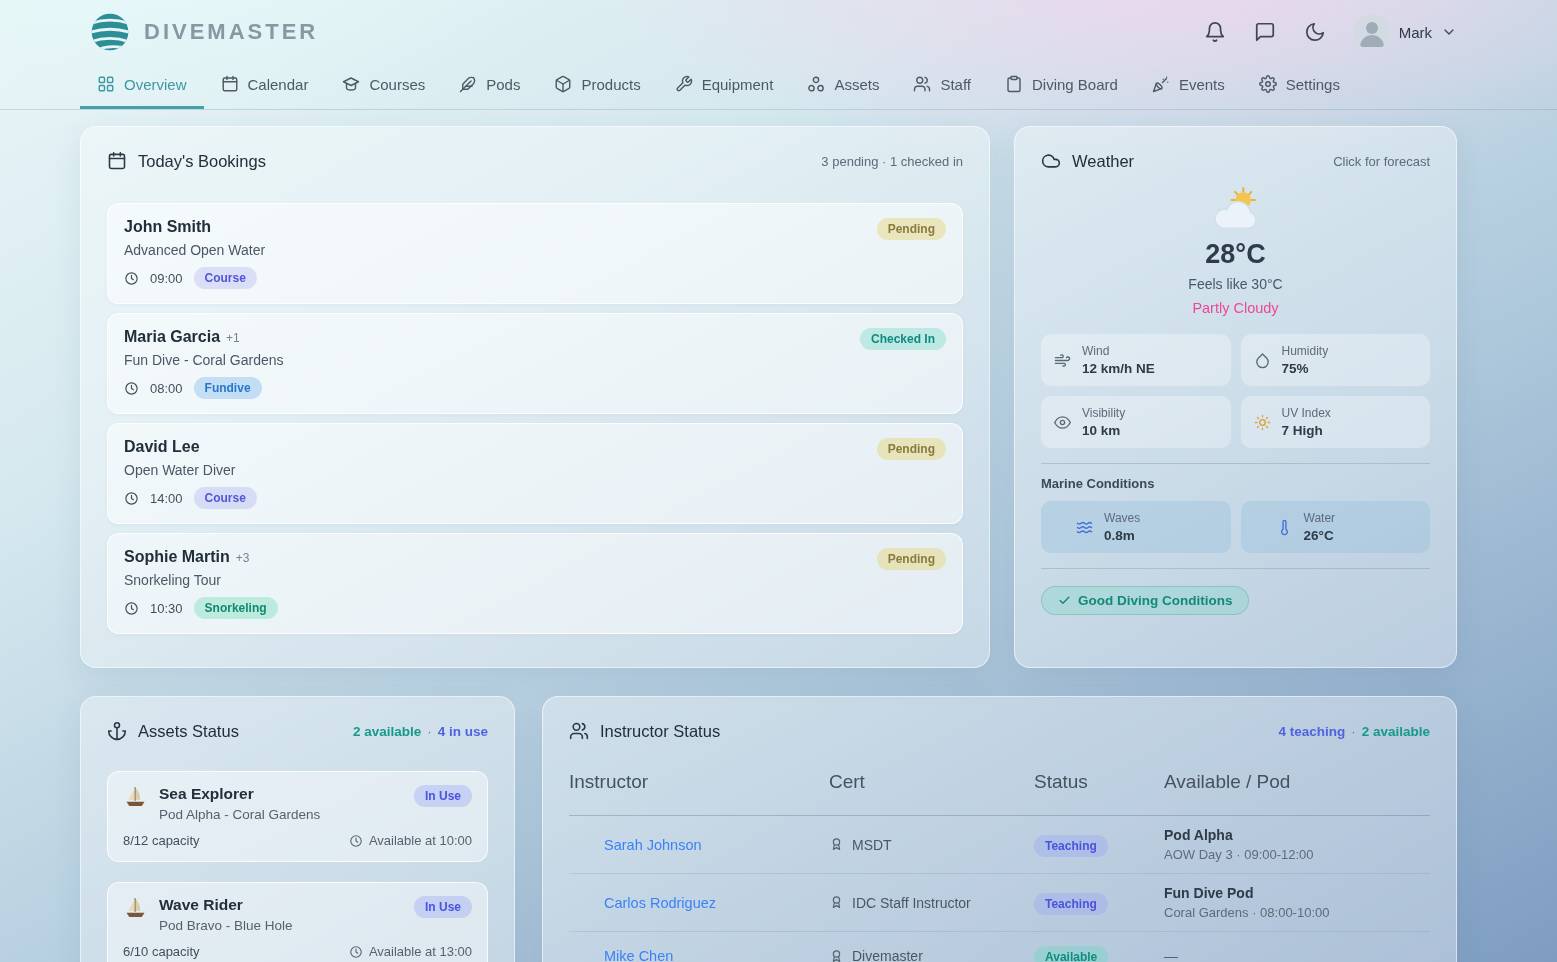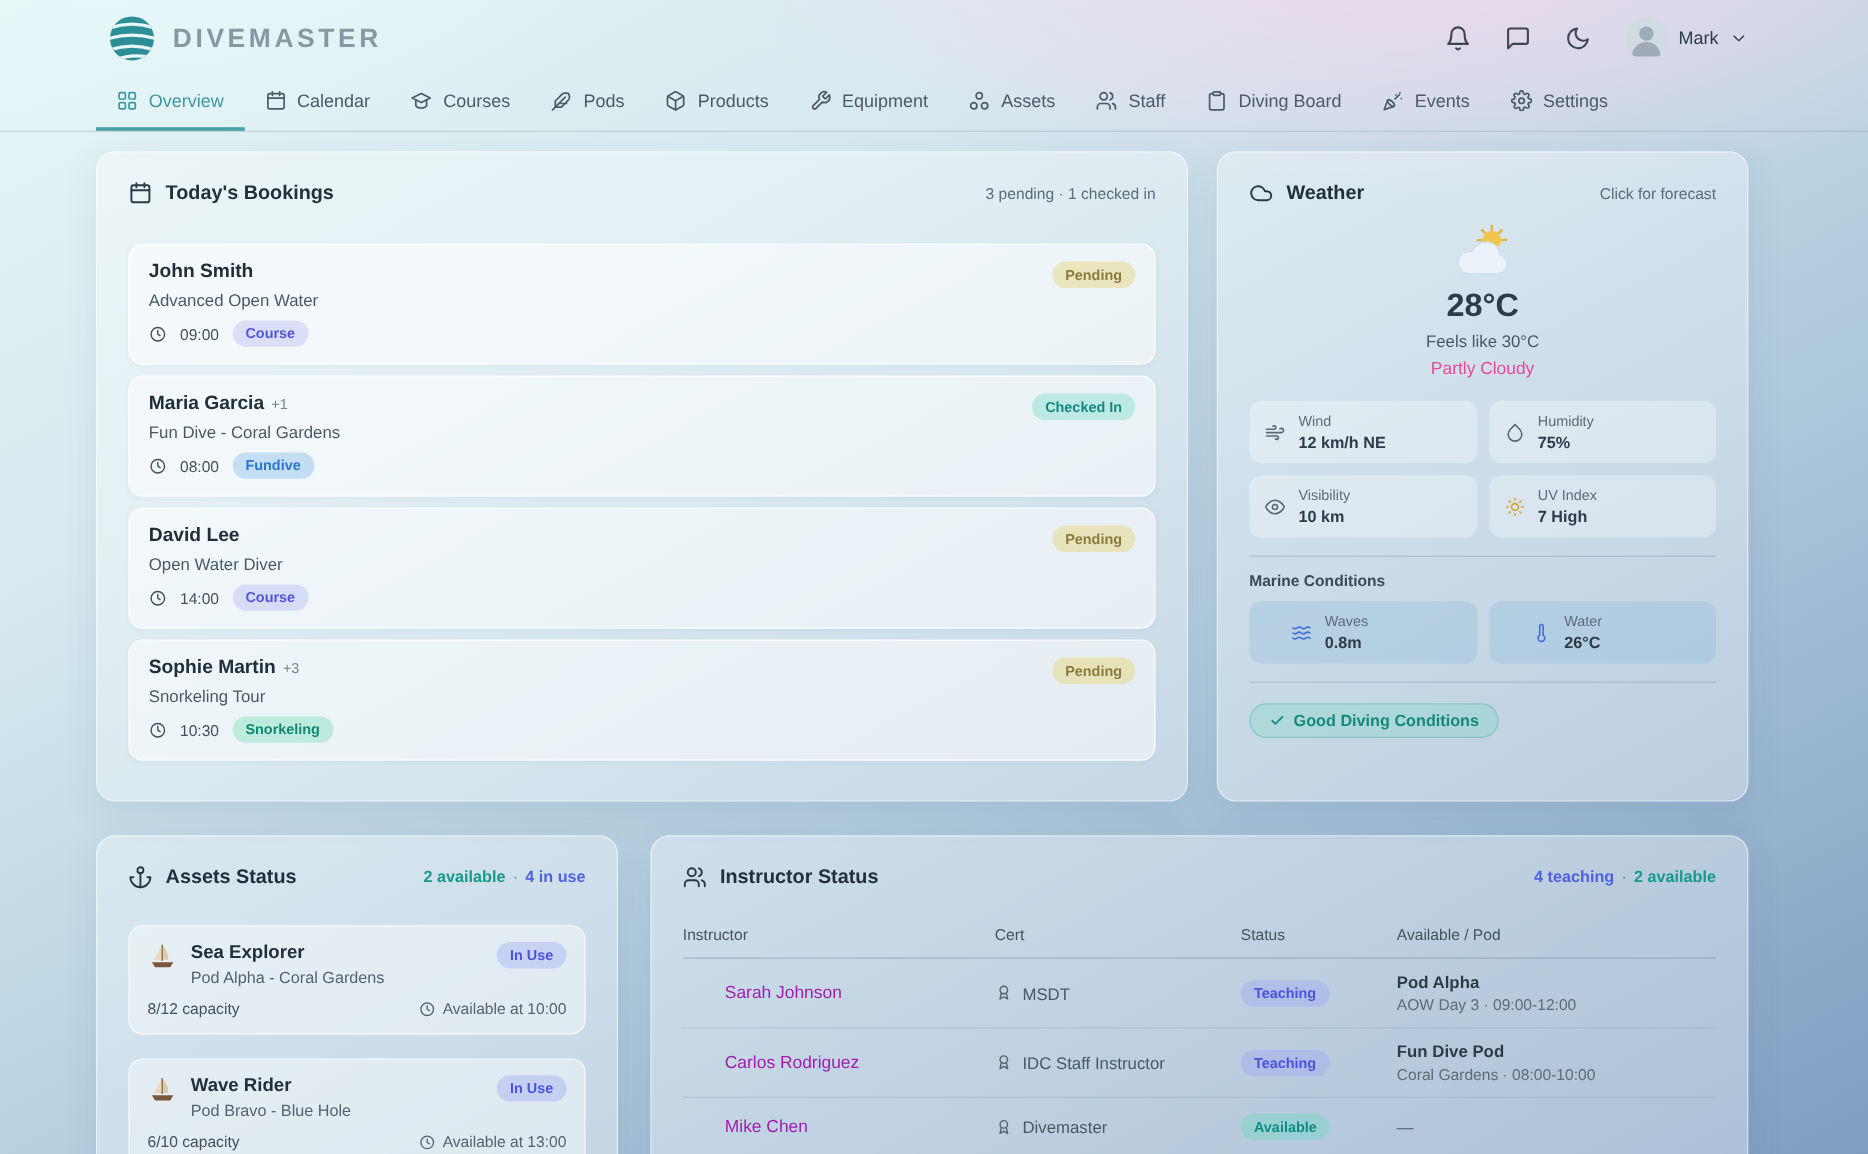--- a/index.html
+++ b/index.html
@@ -33,21 +33,21 @@
   .tab.active { color:#3e98a3; border-bottom-color:#45a0a8; }
 
   
   .main { padding:16px 100px 0 80px; }
   .row1 { display:grid; grid-template-columns:1fr 443px; gap:24px; }
   .row2 { display:grid; grid-template-columns:435px 1fr; gap:27px; margin-top:28px; }
   .card { background:rgba(255,255,255,.34); border:1px solid rgba(255,255,255,.55); border-radius:16px;
           box-shadow:0 10px 30px rgba(60,90,130,.10); padding:24px 26px; overflow:hidden; }
   .row2 .card { height:580px; }
   .card-head { display:flex; align-items:center; justify-content:space-between; }
-  .card-title { display:flex; gap:11px; align-items:center; font-size:16.5px; font-weight:700; color:#232f3b;justify-content:flex-end; }
+  .card-title { display:flex; gap:11px; align-items:center; font-size:16.5px; font-weight:400; color:#232f3b;justify-content:flex-end; }
   .card-title svg { width:20px; height:20px; color:#2c3844; }
   .card-sub { font-size:13px; color:#5d6b7a; }
   .count-teal { color:#15998a; font-weight:600; font-size:13.5px; }
   .count-indigo { color:#4f63e0; font-weight:600; font-size:13.5px; }
   .count-dot { color:#6b7885; font-size:13.5px; margin:0 6px; }
 
   
   .badge { font-size:12px; font-weight:600; padding:4px 11px; border-radius:999px; white-space:nowrap; align-self:flex-start; }
   .badge-pending   { background:rgba(230,215,130,.5);  color:#8a7a3c; }
   .badge-checkedin { background:rgba(115,218,198,.38); color:#11897f; }
@@ -97,25 +97,25 @@
            padding:13px 15px; margin-bottom:20px; cursor:pointer; }
   .a-top { display:flex; justify-content:space-between; }
   .a-id { display:flex; gap:11px; align-items:flex-start; }
   .a-name { font-size:15.5px; font-weight:700; color:#232f3b; }
   .a-loc { font-size:13.5px; color:#54626f; margin-top:4px; }
   .a-bottom { display:flex; justify-content:space-between; margin-top:11px; font-size:13px; color:#42505e; }
   .a-avail { display:flex; gap:6px; align-items:center; color:#55636f; }
   .a-avail svg { width:14px; height:14px; }
 
   
-  .t-head { display:grid; grid-template-columns:260px 205px 130px 1fr; font-size:13px; color:#46535f;
-            margin-top:30px; padding-bottom:12px; border-bottom:1px solid rgba(90,110,135,.35); }
+  .t-head { display:grid; grid-template-columns:260px 205px 130px 1fr; font-size:19px; color:#46535f;
+            margin-top:30px; padding-bottom:22px; border-bottom:1px solid rgba(90,110,135,.35); }
   .t-row { display:grid; grid-template-columns:260px 205px 130px 1fr; align-items:center;
            padding:11px 0; border-bottom:1px solid rgba(100,120,145,.18); min-height:49px; }
-  .t-name { padding-left:35px; font-size:14.5px; font-weight:500; color:#a21caf; }
+  .t-name { padding-left:35px; font-size:14.5px; font-weight:500; color:#3b82f6; }
   .t-cert { display:flex; gap:8px; align-items:center; font-size:14px; color:#4a5866; }
   .t-cert svg { width:15px; height:15px; color:#55636f; flex:none; }
   .t-act-main { font-size:14px; font-weight:600; color:#2e3b48; }
   .t-act-sub { font-size:13px; color:#5d6b7a; margin-top:4px; }
   .t-dash { color:#55636f; font-size:14px; }
 </style>
 </head>
 <body>
 
 <svg width="0" height="0" style="position:absolute">

